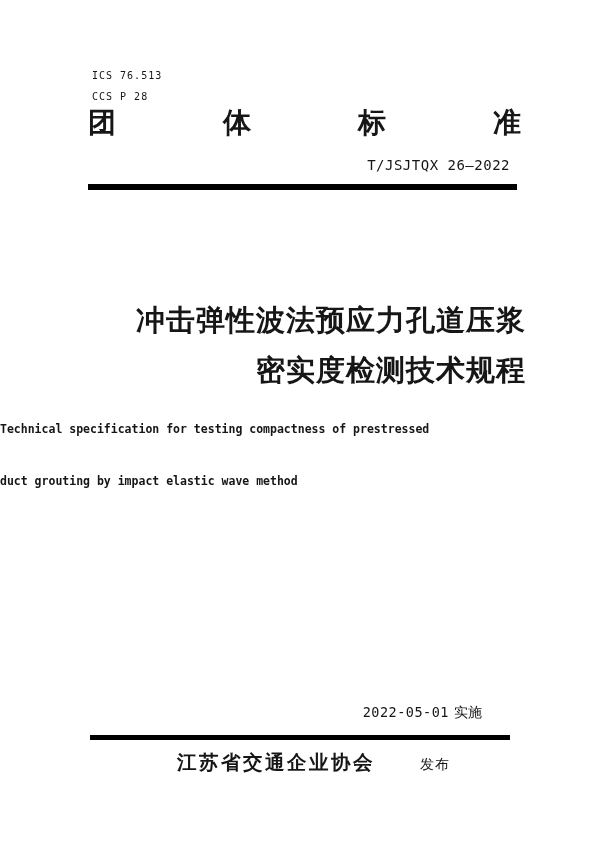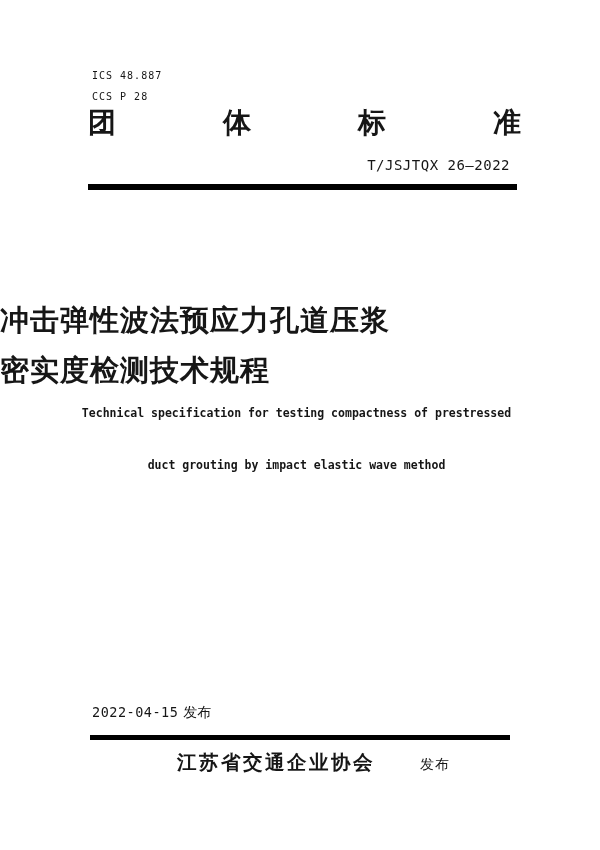--- a/index.html
+++ b/index.html
@@ -60,38 +60,39 @@
   #rule-bottom {
     left: 90px;
     top: 735px;
     width: 420px;
     height: 5px;
   }
 
   .title-zh {
     left: 0;
     width: 526px;
-    text-align: left;
+    text-align: right;
     font-size: 29px;
     font-weight: bold;
     letter-spacing: 1px;
     line-height: 1.1;
     white-space: nowrap;
   }
   #title-zh-line1 { top: 305px; }
   #title-zh-line2 { top: 355px; }
 
   .title-en {
     left: 0;
     width: 593px;
-    text-align: center;
+    text-align: left;
     font-family: "DejaVu Sans Mono", monospace;
     font-size: 11.5px;
     font-weight: bold;
     white-space: nowrap;
+    margin-top: 16px;
   }
   #title-en-line1 { top: 406px; }
   #title-en-line2 { top: 458px; }
 
   .date-line {
     top: 704px;
     font-size: 14px;
     white-space: nowrap;
   }
   #issue-date-line { left: 92px; }
@@ -118,21 +119,21 @@
     font-size: 14px;
     letter-spacing: 1px;
     white-space: nowrap;
   }
 </style>
 </head>
 <body>
 
 <div class="page">
 
-  <div class="abs code-line" id="ics-code">ICS 48.887</div>
+  <div class="abs code-line" id="ics-code">ICS 76.513</div>
 
   <div class="abs code-line" id="ccs-code">CCS P 28</div>
 
   <div class="abs" id="standard-type-row">
     <span>团</span>
     <span>体</span>
     <span>标</span>
     <span>准</span>
   </div>
 
@@ -141,24 +142,24 @@
   <div class="abs rule" id="rule-top"></div>
 
   <div class="abs title-zh" id="title-zh-line1">冲击弹性波法预应力孔道压浆</div>
 
   <div class="abs title-zh" id="title-zh-line2">密实度检测技术规程</div>
 
   <div class="abs title-en" id="title-en-line1">Technical specification for testing compactness of prestressed</div>
 
   <div class="abs title-en" id="title-en-line2">duct grouting by impact elastic wave method</div>
 
-  <div class="abs date-line" id="issue-date-line">
-    <span class="date-num">2022-04-15</span><span class="date-label">发布</span>
+
+  <div class="abs date-line" id="implement-date-line">
+    <span class="date-num">2022-05-01</span><span class="date-label">实施</span>
   </div>
-
 
   <div class="abs rule" id="rule-bottom"></div>
 
   <div class="abs" id="publisher-name">江苏省交通企业协会</div>
 
   <div class="abs" id="publisher-action">发布</div>
 
 </div>
 
 </body></html>

